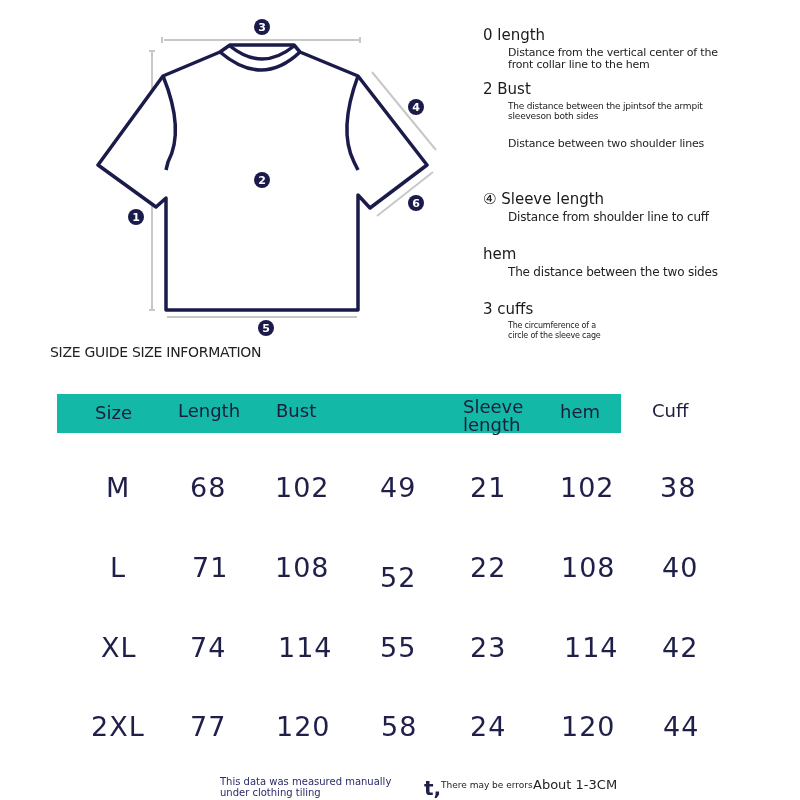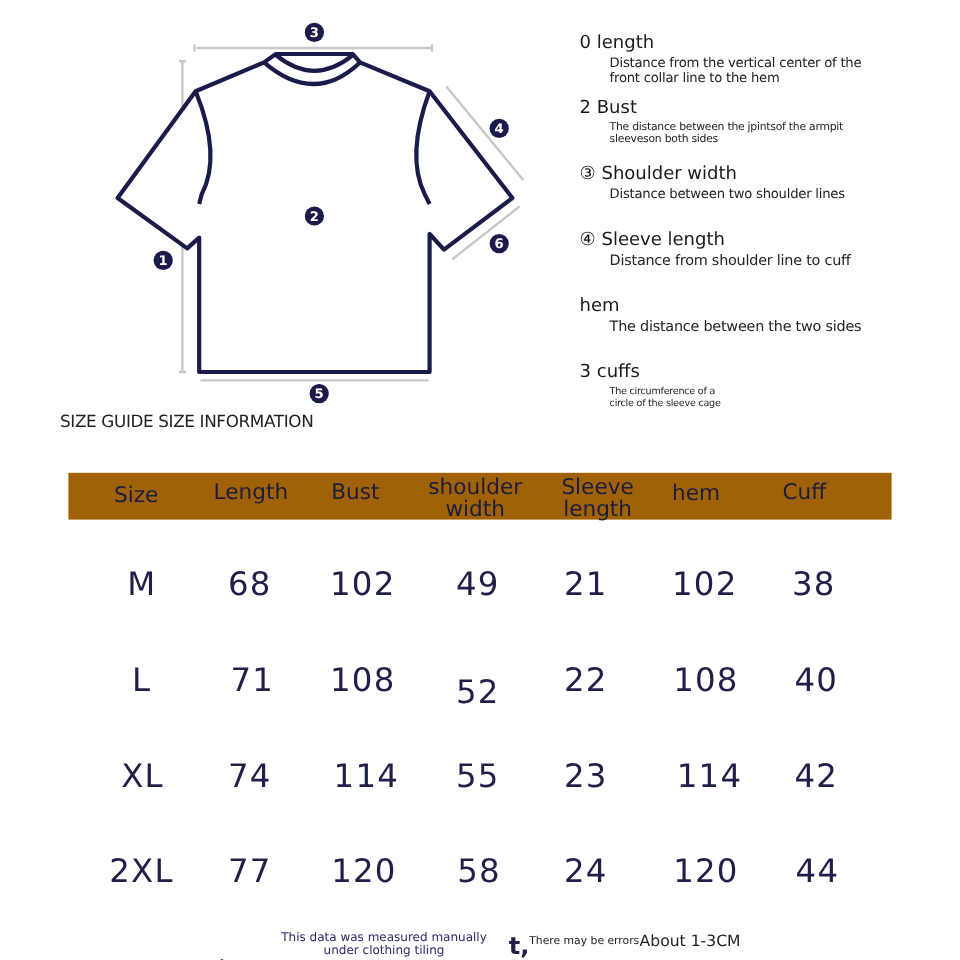--- a/index.html
+++ b/index.html
@@ -1,25 +1,25 @@
 <!DOCTYPE html>
 <html><head>
 <meta charset="utf-8">
 <style>
   html, body { margin: 0; padding: 0; background: #ffffff; }
   body { width: 800px; height: 800px; position: relative; overflow: hidden;
          font-family: "DejaVu Sans", sans-serif; color: #1c1c3c; }
-  .abs { position: absolute; text-align: center; }
+  .abs { position: absolute; }
   #tee-svg { position: absolute; left: 90px; top: 10px; }
   .legend-item { position: absolute; left: 463px; margin-left: 20px; }
   .legend-title { font-size: 15px; color: #1a1a1a; white-space: nowrap; }
   .legend-desc { font-size: 11px; color: #222; margin-left: 25px; line-height: 12px; margin-top: 3px; letter-spacing: -0.2px; }
   .legend-desc.small { font-size: 9px; line-height: 10px; }
   .guide-title { left: 50px; top: 344px; font-size: 14px; color: #222; letter-spacing: -0.3px; }
-  .header-band { left: 57px; top: 394px; width: 686px; height: 39px; background: #a16207; }
+  .header-band { left: 57px; top: 394px; width: 564px; height: 39px; background: #14b8a6; }
   .hcell { position: absolute; font-size: 18px; color: #1c1c3c; line-height: 18px; }
   .cell { position: absolute; font-size: 27px; color: #1f1f4a; letter-spacing: 1px; }
   .tips { left: 172px; top: 779px; font-family: "DejaVu Sans Mono", monospace; font-weight: bold; font-size: 14px; color: #1f1f4a; margin-top: 20px; }
   .tips-text { left: 220px; top: 776px; font-size: 10px; color: #2a2a6a; line-height: 11px; }
   .tips-mark { left: 424px; top: 776px; font-size: 20px; font-weight: bold; color: #1f1f4a; }
   .tips-errors { left: 441px; top: 780px; font-size: 9px; color: #222; }
   .tips-about { left: 533px; top: 777px; font-size: 13px; color: #222; }
 </style>
 </head>
 <body>
@@ -65,21 +65,20 @@
 
 <div class="legend-item" style="top:26px">
   <div class="legend-title">0 length</div>
   <div class="legend-desc" style="width:230px">Distance from the vertical center of the front collar line to the hem</div>
 </div>
 <div class="legend-item" style="top:80px">
   <div class="legend-title">2 Bust</div>
   <div class="legend-desc small" style="width:240px">The distance between the jpintsof the armpit sleeveson both sides</div>
 </div>
 <div class="legend-item" style="top:135px">
-  <div class="legend-title">③ Shoulder width</div>
   <div class="legend-desc">Distance between two shoulder lines</div>
 </div>
 <div class="legend-item" style="top:190px">
   <div class="legend-title">④ Sleeve length</div>
   <div class="legend-desc" style="font-size:12px">Distance from shoulder line to cuff</div>
 </div>
 <div class="legend-item" style="top:245px">
   <div class="legend-title">hem</div>
   <div class="legend-desc" style="font-size:12px">The distance between the two sides</div>
 </div>
@@ -87,21 +86,20 @@
   <div class="legend-title">3 cuffs</div>
   <div class="legend-desc small" style="width:110px;font-size:8px">The circumference of a circle of the sleeve cage</div>
 </div>
 
 <div class="abs guide-title">SIZE GUIDE SIZE INFORMATION</div>
 
 <div class="abs header-band">
   <div class="hcell" style="left:38px;top:10px">Size</div>
   <div class="hcell" style="left:121px;top:8px">Length</div>
   <div class="hcell" style="left:219px;top:8px">Bust</div>
-  <div class="hcell" style="left:299px;top:4px;width:80px">shoulder width</div>
   <div class="hcell" style="left:406px;top:4px;width:70px">Sleeve length</div>
   <div class="hcell" style="left:503px;top:9px">hem</div>
   <div class="hcell" style="left:595px;top:8px">Cuff</div>
 </div>
 
 <div>
   <div>
     <div class="cell" style="left:106px;top:472px">M</div>
     <div class="cell" style="left:190px;top:472px">68</div>
     <div class="cell" style="left:275px;top:472px">102</div>

